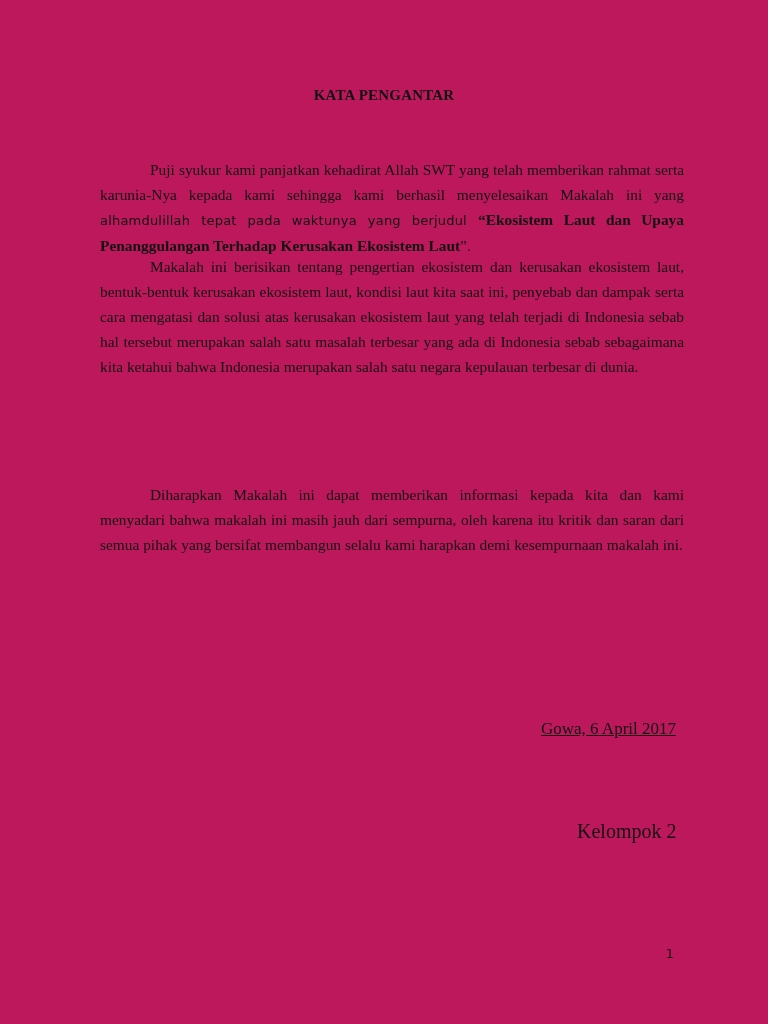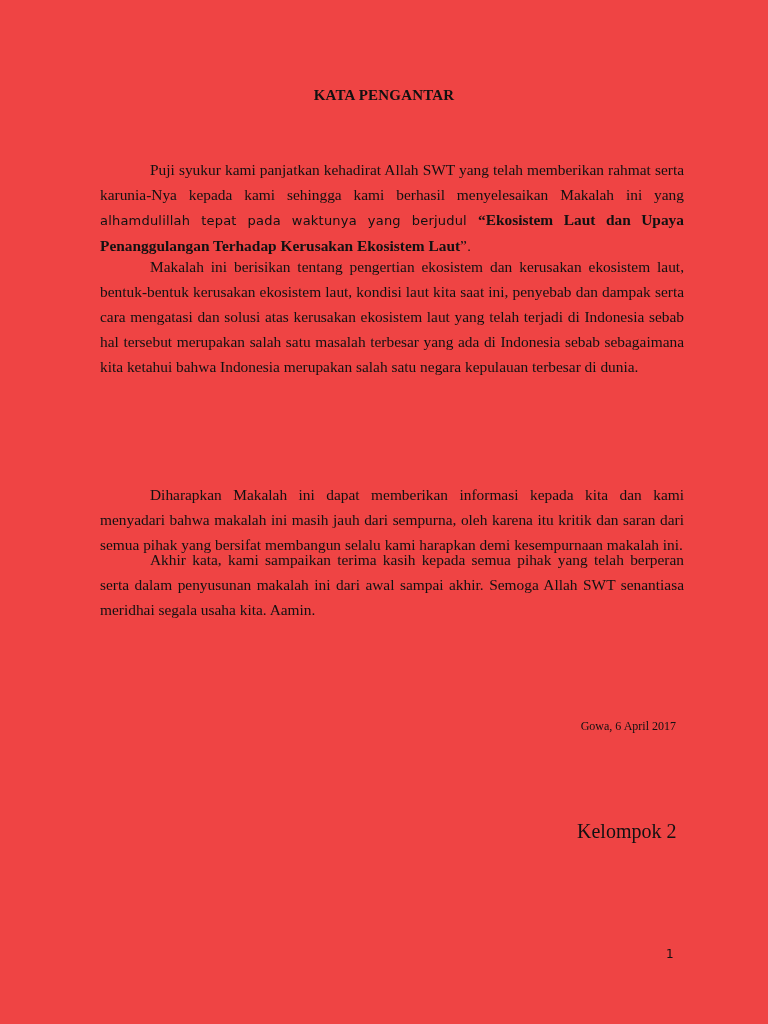--- a/index.html
+++ b/index.html
@@ -13,21 +13,21 @@
       position: relative;
       overflow: hidden;
       font-family: "Liberation Serif", serif;
       color: #111111;
     }
     .page {
       position: absolute;
       left: 0; top: 0;
       width: 768px;
       height: 1024px;
-      background: #ef4444;
+      background: #be185d;
     }
     .title {
       position: absolute;
       left: 0;
       width: 768px;
       top: 87px;
       text-align: center;
       font-weight: bold;
       font-size: 15px;
       letter-spacing: 0.2px;
@@ -49,21 +49,22 @@
     .alt-font {
       font-family: "DejaVu Sans", sans-serif;
       font-size: 13px;
       letter-spacing: 0.2px;
     }
     .bold { font-weight: bold; }
     .date {
       position: absolute;
       right: 92px;
       top: 719px;
-      font-size: 12px;
+      font-size: 17px;
+      text-decoration: underline;
     }
     .group {
       position: absolute;
       left: 577px;
       top: 820px;
       font-size: 20px;
     }
     .page-number {
       position: absolute;
       left: 666px;
@@ -78,21 +79,20 @@
 <div class="page">
 
   <div class="title">KATA PENGANTAR</div>
 
   <p class="para p1"><span>Puji syukur kami panjatkan kehadirat Allah SWT yang telah memberikan rahmat serta karunia-Nya kepada kami sehingga kami berhasil menyelesaikan Makalah ini yang </span><span class="alt-font">alhamdulillah tepat pada waktunya yang berjudul </span><span class="bold">“</span><span class="bold">Ekosistem Laut dan Upaya Penanggulangan Terhadap Kerusakan Ekosistem Laut</span><span>”</span><span class="alt-font">.</span></p>
 
   <p class="para p2">Makalah ini berisikan tentang pengertian ekosistem dan kerusakan ekosistem laut, bentuk-bentuk kerusakan ekosistem laut, kondisi laut kita saat ini, penyebab dan dampak serta cara mengatasi dan solusi atas kerusakan ekosistem laut yang telah terjadi di Indonesia sebab hal tersebut merupakan salah satu masalah terbesar yang ada di Indonesia sebab sebagaimana kita ketahui bahwa Indonesia merupakan salah satu negara kepulauan terbesar di dunia.</p>
 
   <p class="para p3">Diharapkan Makalah ini dapat memberikan informasi kepada kita dan kami menyadari bahwa makalah ini masih jauh dari sempurna, oleh karena itu kritik dan saran dari semua pihak yang bersifat membangun selalu kami harapkan demi kesempurnaan makalah ini.</p>
 
-  <p class="para p4">Akhir kata, kami sampaikan terima kasih kepada semua pihak yang telah berperan serta dalam penyusunan makalah ini dari awal sampai akhir. Semoga Allah SWT senantiasa meridhai segala usaha kita. Aamin.</p>
 
   <div class="date">Gowa, 6 April 2017</div>
 
   <div class="group">Kelompok 2</div>
 
   <div class="page-number">1</div>
 
 </div>
 
 </body></html>

